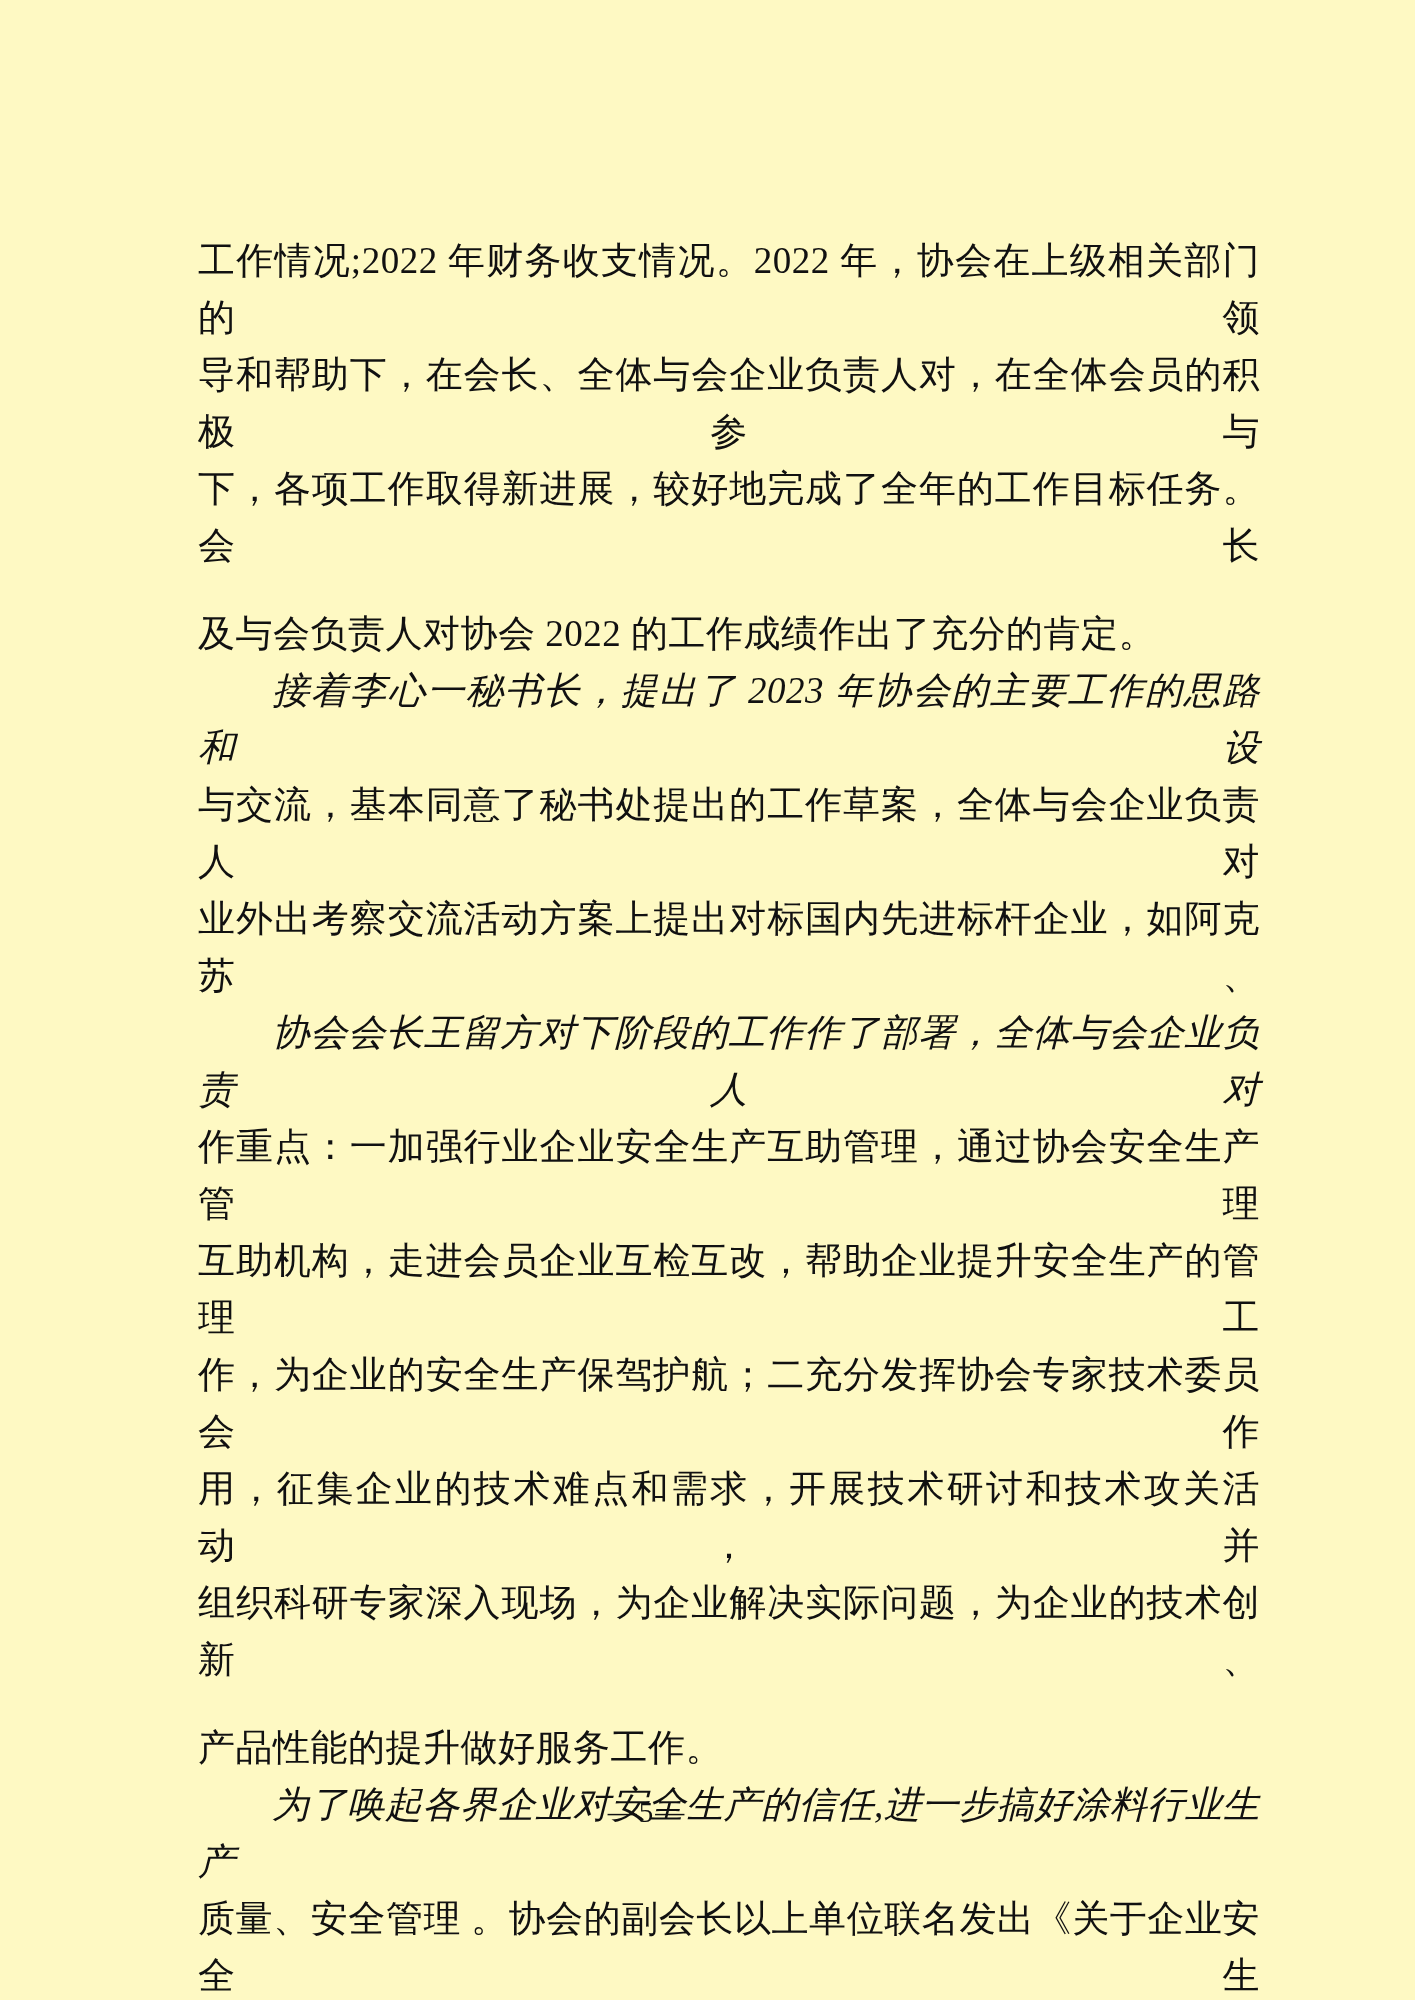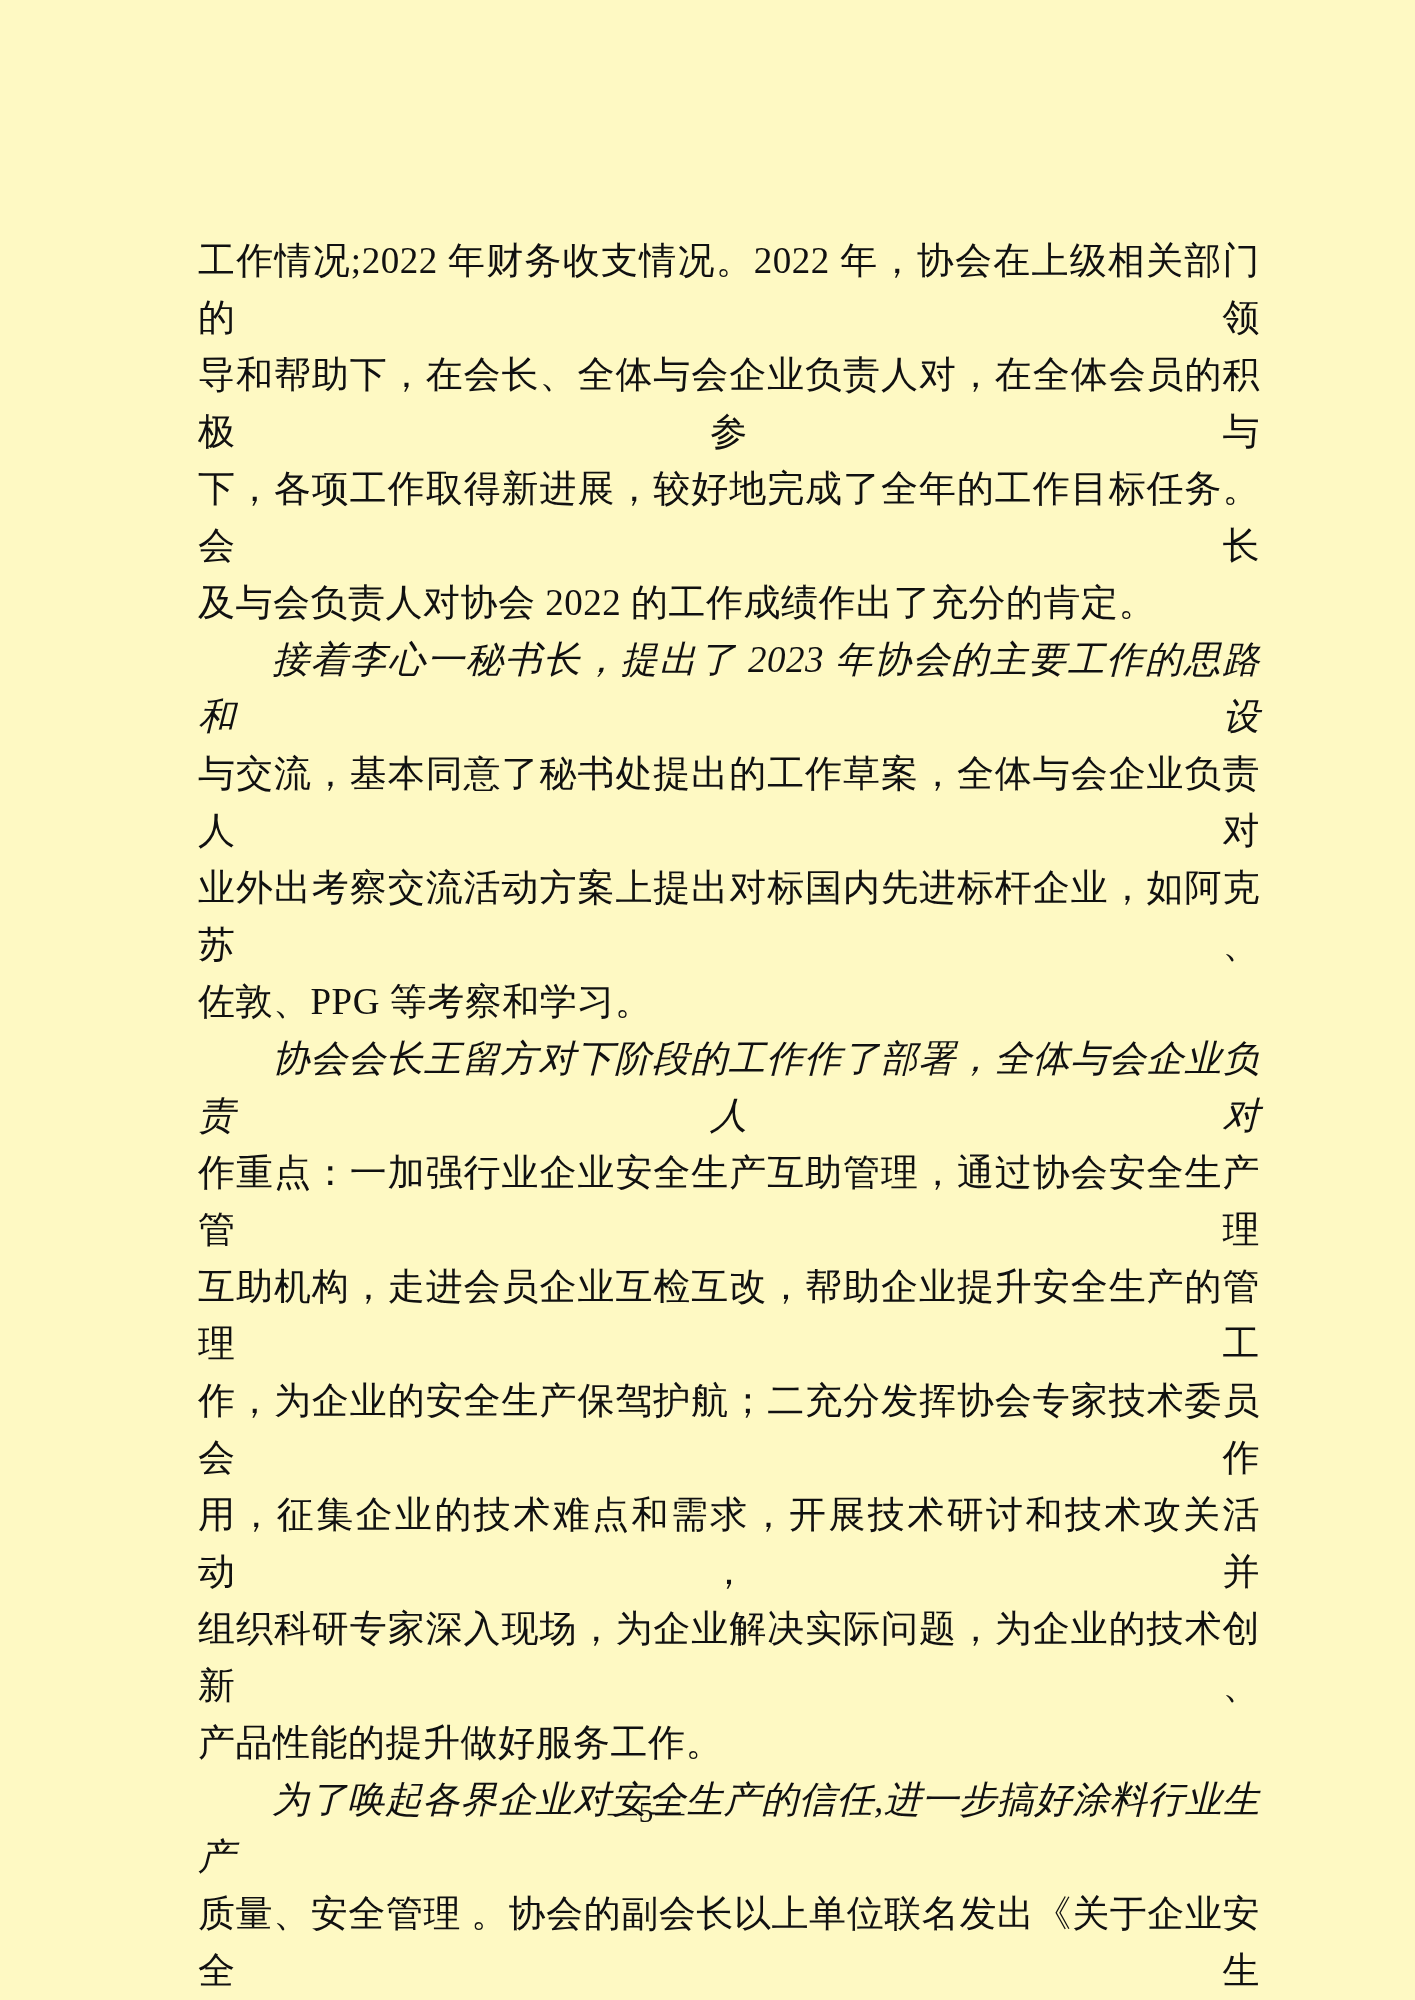--- a/index.html
+++ b/index.html
@@ -29,20 +29,21 @@
   .paragraph { display: block; }
   .line {
     display: block;
     white-space: normal;
     text-align: justify;
     text-align-last: justify;
     text-justify: inter-character;
   }
   .line.para-last {
     text-align-last: left;
+    margin-top: 31px;
   }
   .line.first-indent {
     text-indent: 2em;
     font-style: italic;
   }
   .page-number {
     position: absolute;
     top: 1796px;
     left: 647px;
     transform: translateX(-50%);
@@ -61,21 +62,20 @@
       <div class="paragraph">
         <div class="line">工作情况;2022 年财务收支情况。2022 年，协会在上级相关部门的领</div>
         <div class="line">导和帮助下，在会长、全体与会企业负责人对，在全体会员的积极参与</div>
         <div class="line">下，各项工作取得新进展，较好地完成了全年的工作目标任务。会长</div>
         <div class="line para-last">及与会负责人对协会 2022 的工作成绩作出了充分的肯定。</div>
       </div>
       <div class="paragraph">
         <div class="line first-indent">接着李心一秘书长，提出了 2023 年协会的主要工作的思路和设</div>
         <div class="line">与交流，基本同意了秘书处提出的工作草案，全体与会企业负责人对</div>
         <div class="line">业外出考察交流活动方案上提出对标国内先进标杆企业，如阿克苏、</div>
-        <div class="line para-last">佐敦、PPG 等考察和学习。</div>
       </div>
       <div class="paragraph">
         <div class="line first-indent">协会会长王留方对下阶段的工作作了部署，全体与会企业负责人对</div>
         <div class="line">作重点：一加强行业企业安全生产互助管理，通过协会安全生产管理</div>
         <div class="line">互助机构，走进会员企业互检互改，帮助企业提升安全生产的管理工</div>
         <div class="line">作，为企业的安全生产保驾护航；二充分发挥协会专家技术委员会作</div>
         <div class="line">用，征集企业的技术难点和需求，开展技术研讨和技术攻关活动，并</div>
         <div class="line">组织科研专家深入现场，为企业解决实际问题，为企业的技术创新、</div>
         <div class="line para-last">产品性能的提升做好服务工作。</div>
       </div>

